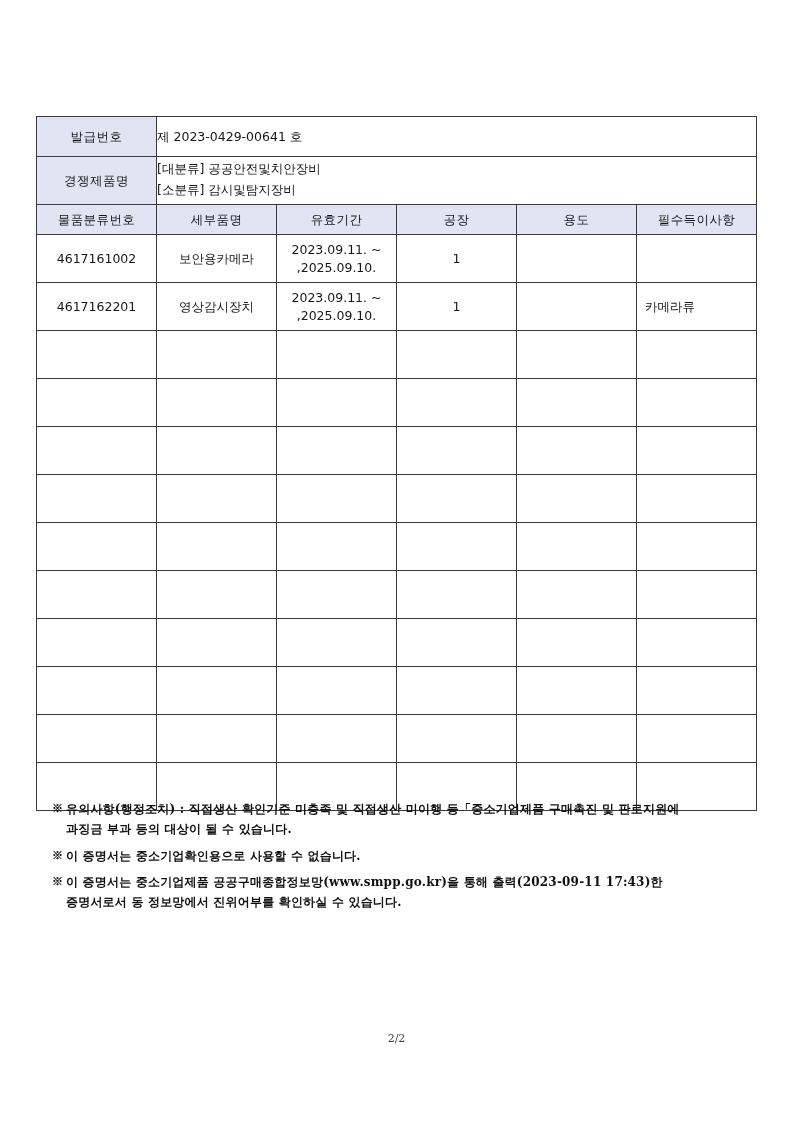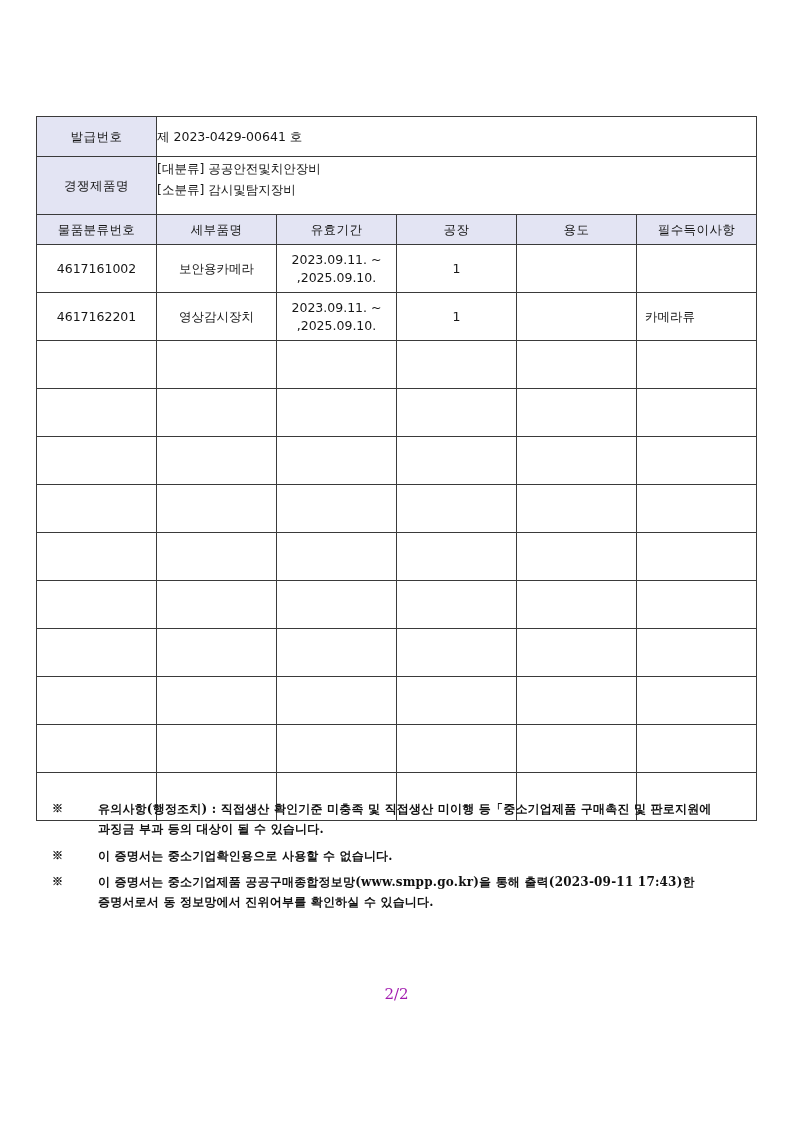--- a/index.html
+++ b/index.html
@@ -53,21 +53,21 @@
     background: #ffffff;
     text-align: left;
     padding-left: 10px;
     font-size: 12.5px;
     height: 39px;
   }
   .val-cell.two-line {
     height: 41px;
     line-height: 1.65;
     padding-top: 2px;
-    padding-bottom: 14px;
+    padding-bottom: 4px;
   }
   .val-cell .ln { display: block; white-space: nowrap; }
 
   .col-head {
     background: #e3e4f3;
     text-align: center;
     height: 29px;
     font-size: 12.5px;
     letter-spacing: 0.4px;
   }
@@ -120,34 +120,33 @@
   }
   .note .star {
     position: absolute;
     left: 0;
     top: 0;
     font-size: 11px;
   }
   .note .l {
     display: block;
     white-space: nowrap;
-    margin-left: 32px;
   }
   .note .l.indent { padding-left: 0px; }
 
   
   .page-num {
     position: absolute;
     left: 0;
-    top: 985px;
+    top: 1032px;
     width: 793px;
     text-align: center;
     font-family: "DejaVu Serif", serif;
-    font-size: 15px;
-    color: #a21caf;
+    font-size: 11px;
+    color: #404040;
   }
 </style>
 </head>
 <body>
 
 <div class="page">
 
   <table class="doc-table">
     <tbody>
 

